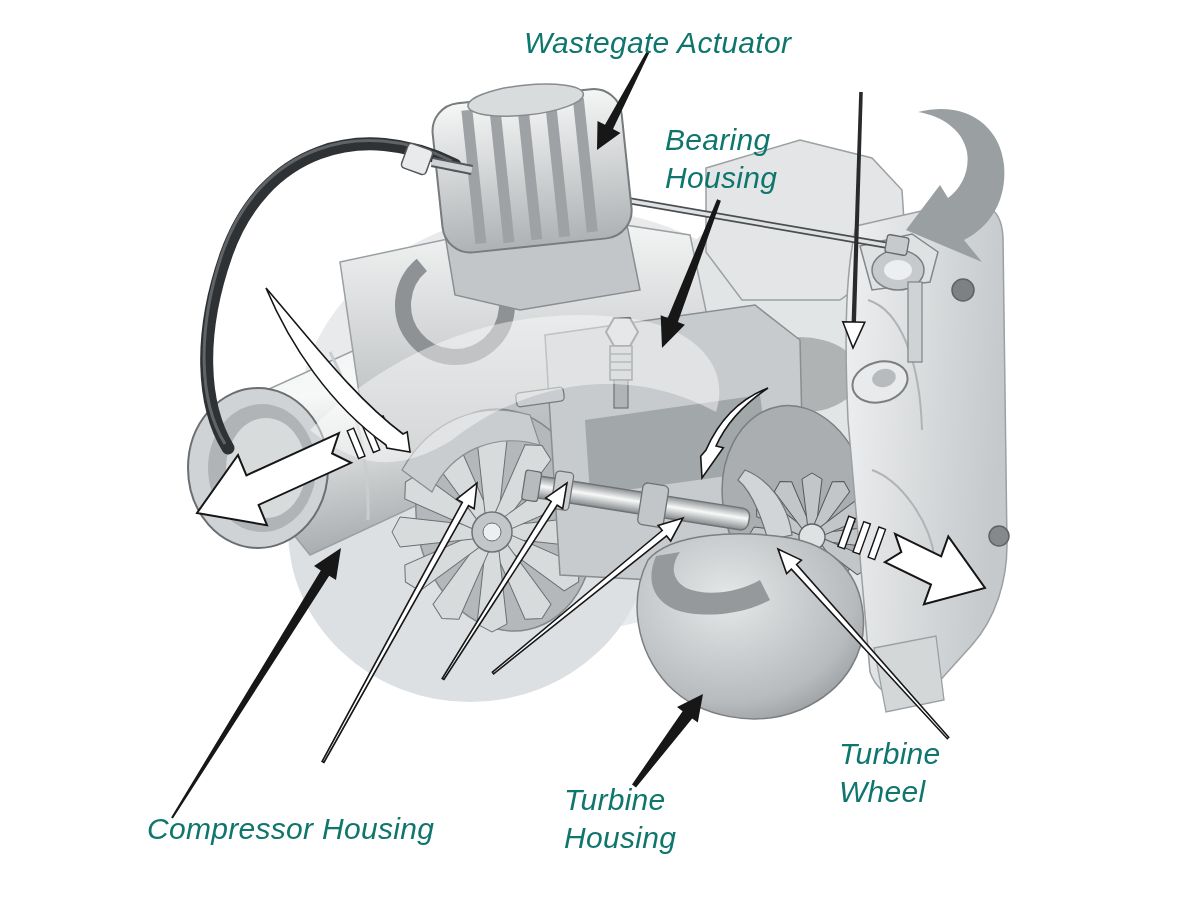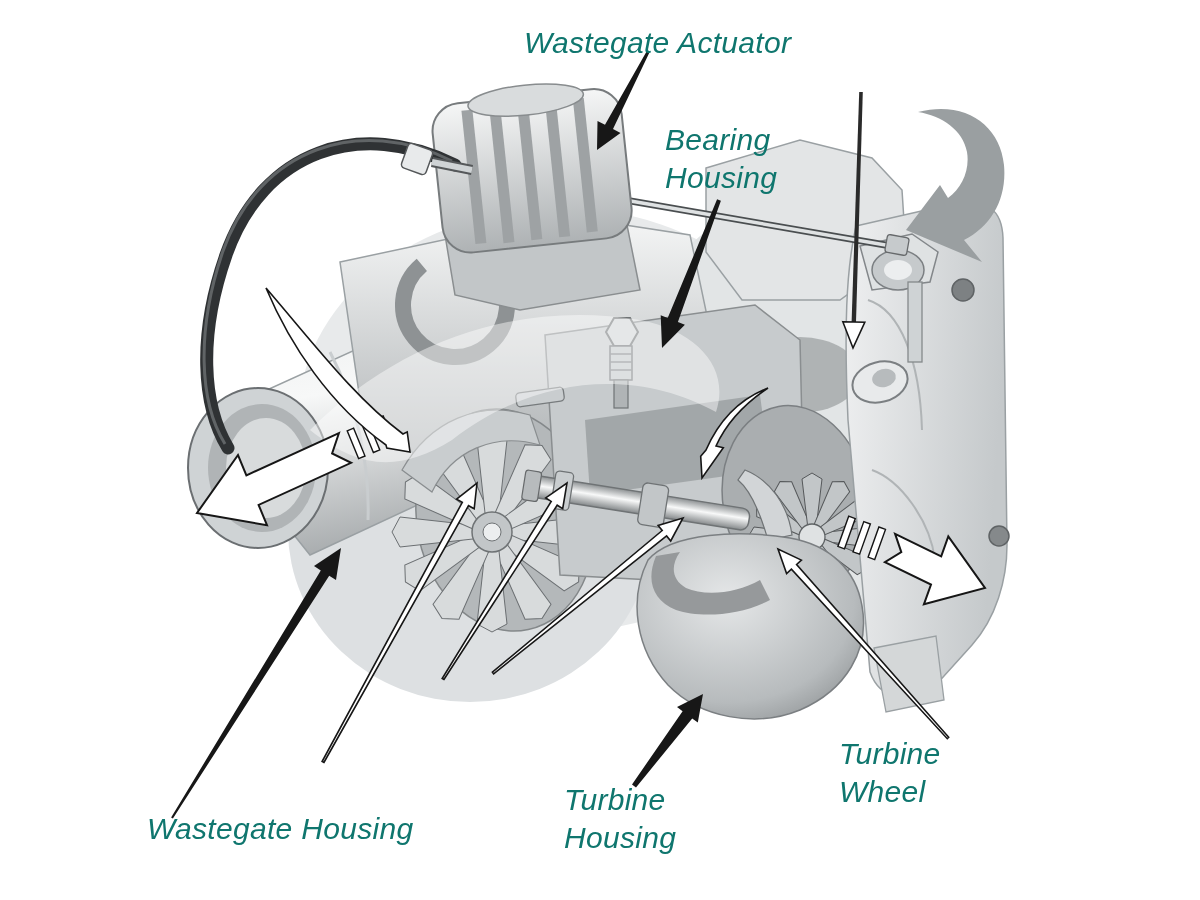--- a/index.html
+++ b/index.html
@@ -204,19 +204,19 @@
     <path d="M 443.9,679.5 L 557.2,505.2 L 562.7,508.6 L 567,483 L 545.7,497.9 L 551.2,501.4 L 442.2,678.5 Z" fill="#ffffff" stroke="#171717" stroke-width="1.6"></path>
     <path d="M 493.6,673.8 L 666.6,535.9 L 670.7,541.0 L 683,518 L 658.1,525.5 L 662.2,530.5 L 492.4,672.2 Z" fill="#ffffff" stroke="#171717" stroke-width="1.6"></path>
     <path d="M 323.9,762.5 L 468.5,505.7 L 474.2,508.8 L 477,483 L 456.6,499.2 L 462.3,502.3 L 322.1,761.5 Z" fill="#ffffff" stroke="#171717" stroke-width="1.6"></path>
     <path d="M 948.7,737.3 L 796.6,564.5 L 801.4,560.1 L 778,549 L 786.6,573.5 L 791.4,569.1 L 947.3,738.7 Z" fill="#ffffff" stroke="#171717" stroke-width="1.6"></path>
   </g>
 </svg>
 
 <div class="lbl lbl-wastegate">Wastegate Actuator</div>
 <div class="lbl lbl-bearing-housing">Bearing
 Housing</div>
-<div class="lbl lbl-compressor-housing">Wastegate Housing</div>
+<div class="lbl lbl-compressor-housing">Compressor Housing</div>
 <div class="lbl lbl-turbine-housing">Turbine
 Housing</div>
 <div class="lbl lbl-turbine-wheel">Turbine
 Wheel</div>
 
 </div>
 
 </body></html>

